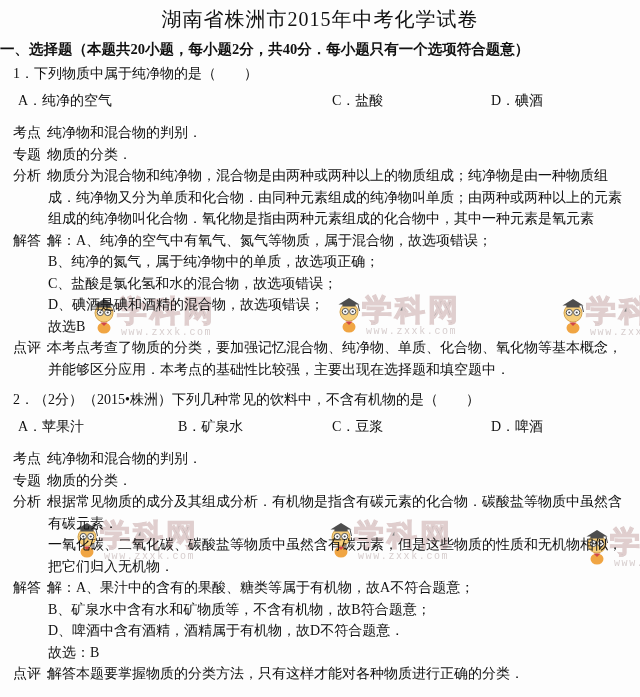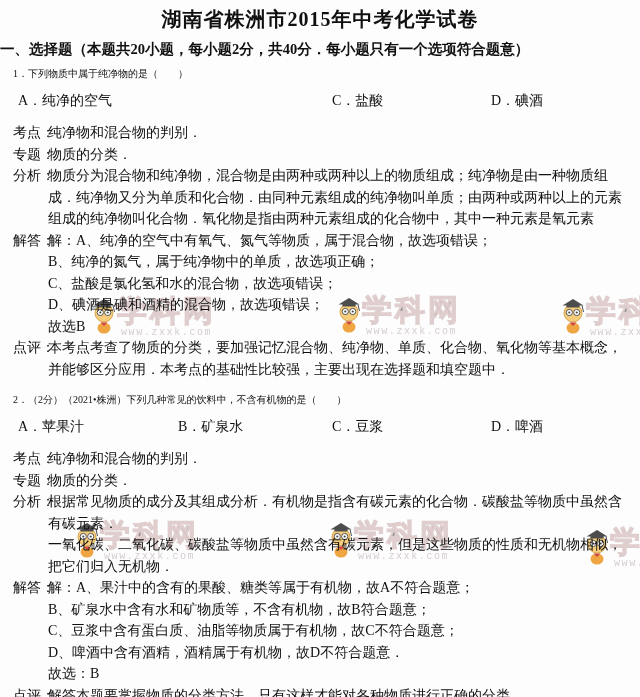--- a/index.html
+++ b/index.html
@@ -4,29 +4,29 @@
 <style>
   html,body{margin:0;padding:0;}
   body{
     width:640px;height:697px;overflow:hidden;position:relative;
     background:#fdfdfd;color:#101010;
     font-family:"Liberation Serif","DejaVu Serif",serif;
   }
   
   #content{position:relative;z-index:1;}
   .title{
-    font-size:20px;font-weight:bold;text-align:center;
+    font-size:20px;font-weight:normal;text-align:center;
     padding-top:6px;line-height:26px;letter-spacing:1px;
   }
   .section-header{
     font-size:14.5px;font-weight:bold;
     margin:7px 14px 0 0;line-height:20px;
   }
   .question{margin-bottom:9px;}
-  .stem{font-size:10px;margin:4px 0 0 13px;line-height:21px;}
+  .stem{font-size:14px;margin:4px 0 0 13px;line-height:21px;}
   .options{position:relative;height:21px;margin-top:2px;font-size:14px;line-height:21px;}
   .opt{position:absolute;top:4px;white-space:nowrap;}
   .opt0{left:18px}.opt1{left:178px}.opt2{left:332px}.opt3{left:491px}
   .blocks{margin:15px 0 0 13px;font-size:14px;}
   .block{display:flex;align-items:flex-start;}
   .blabel{flex:none;width:35px;line-height:21.5px;white-space:nowrap;}
   .bcontent{flex:none;width:580px;line-height:21.5px;}
   .bline{min-height:21.5px;}
   
   #watermarks{position:absolute;inset:0;z-index:0;pointer-events:none;}
@@ -199,21 +199,21 @@
           </div>
           <div class="block">
             <div class="blabel">点评：</div>
             <div class="bcontent">
               <div class="bline">本考点考查了物质的分类，要加强记忆混合物、纯净物、单质、化合物、氧化物等基本概念，并能够区分应用．本考点的基础性比较强，主要出现在选择题和填空题中．</div>
             </div>
           </div>
         </div>
       </div>
       <div class="question">
-        <div class="stem">2．（2分）（2021•株洲）下列几种常见的饮料中，不含有机物的是（　　）</div>
+        <div class="stem">2．（2分）（2015•株洲）下列几种常见的饮料中，不含有机物的是（　　）</div>
         <div class="options">
           <span class="opt opt0">A．苹果汁</span>
           <span class="opt opt1">B．矿泉水</span>
           <span class="opt opt2">C．豆浆</span>
           <span class="opt opt3">D．啤酒</span>
         </div>
         <div class="blocks">
           <div class="block">
             <div class="blabel">考点：</div>
             <div class="bcontent">
@@ -231,21 +231,20 @@
             <div class="bcontent">
               <div class="bline">根据常见物质的成分及其组成分析．有机物是指含有碳元素的化合物．碳酸盐等物质中虽然含有碳元素．</div>
               <div class="bline">一氧化碳、二氧化碳、碳酸盐等物质中虽然含有碳元素，但是这些物质的性质和无机物相似，把它们归入无机物．</div>
             </div>
           </div>
           <div class="block">
             <div class="blabel">解答：</div>
             <div class="bcontent">
               <div class="bline">解：A、果汁中的含有的果酸、糖类等属于有机物，故A不符合题意；</div>
               <div class="bline">B、矿泉水中含有水和矿物质等，不含有机物，故B符合题意；</div>
-              <div class="bline">C、豆浆中含有蛋白质、油脂等物质属于有机物，故C不符合题意；</div>
               <div class="bline">D、啤酒中含有酒精，酒精属于有机物，故D不符合题意．</div>
               <div class="bline">故选：B</div>
             </div>
           </div>
           <div class="block">
             <div class="blabel">点评：</div>
             <div class="bcontent">
               <div class="bline">解答本题要掌握物质的分类方法，只有这样才能对各种物质进行正确的分类．</div>
             </div>
           </div>

